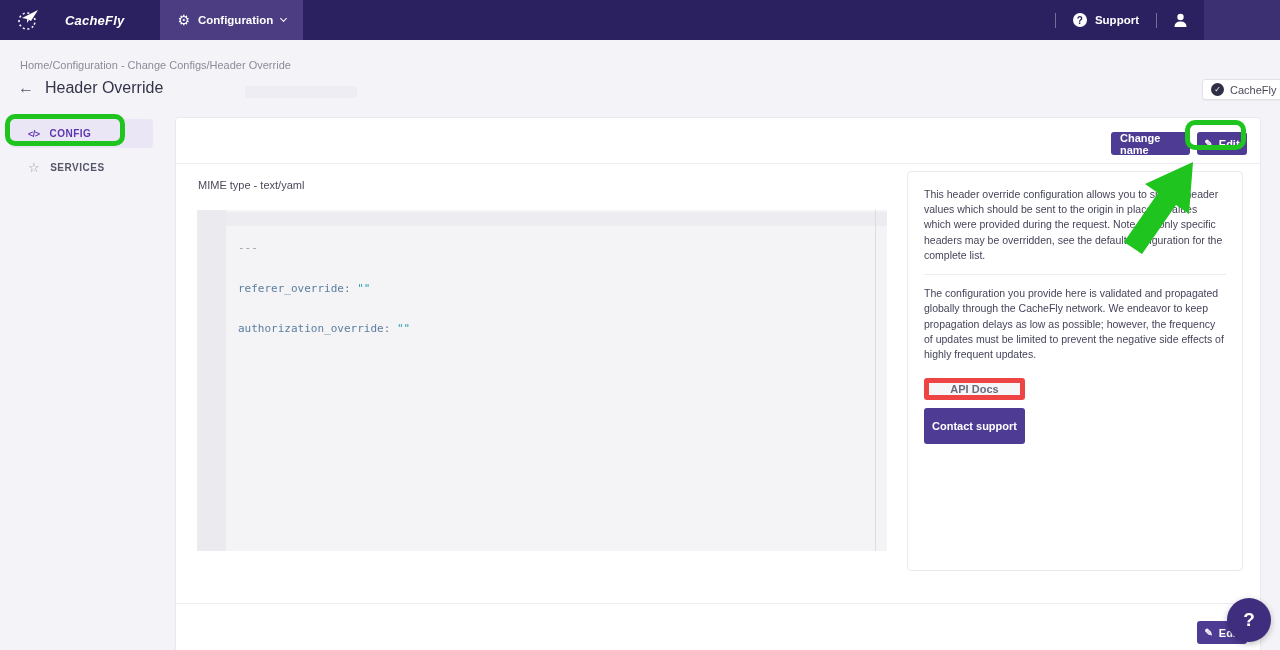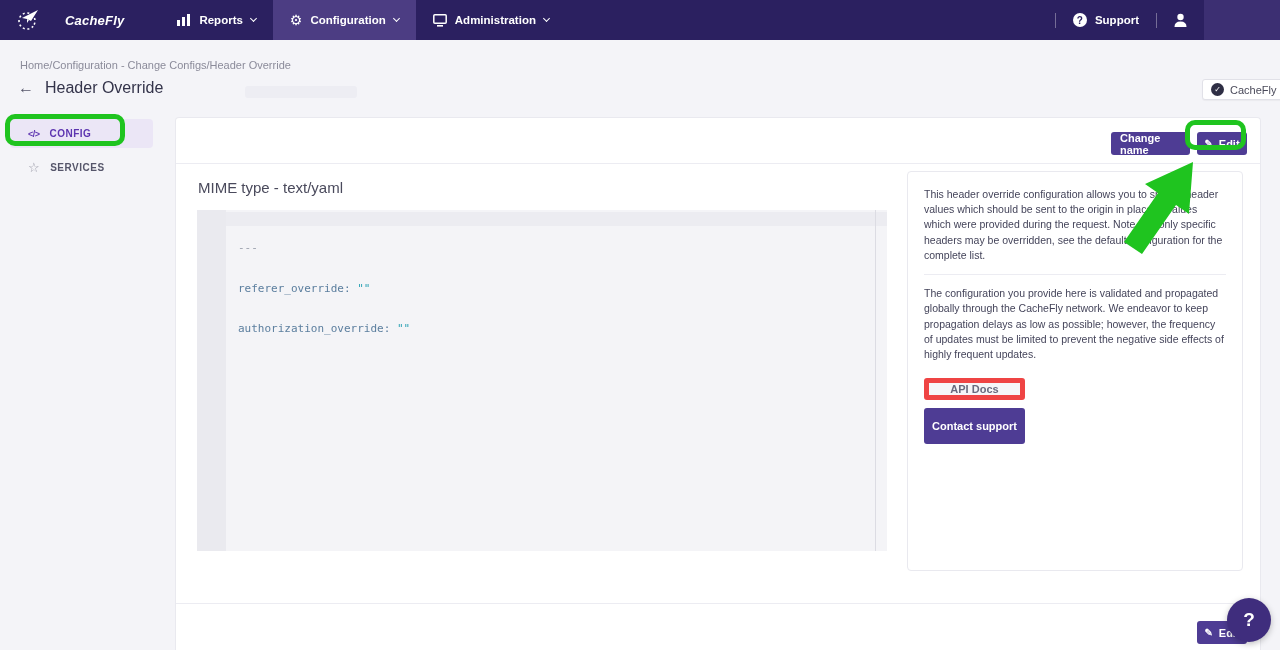--- a/index.html
+++ b/index.html
@@ -41,21 +41,21 @@
   .side-services { left:28px; top:121px; }
   .star-glyph { font-size:13px; color:#9a9aa8; font-weight:normal; line-height:1; }
 
   
   .card { position:absolute; left:175px; top:77px; width:1086px; height:533px; background:#fff; border:1px solid #e9e9ef; border-bottom:none; border-radius:4px 4px 0 0; }
   .card-divider { position:absolute; left:0; right:0; top:45px; height:1px; background:#ececf2; }
   .btn { display:flex; align-items:center; justify-content:center; gap:6px; background:#4e3c94; color:#fff; font-weight:bold; font-size:11px; border-radius:3px; cursor:pointer; }
   .pencil-glyph { font-size:10px; line-height:1; }
   .btn-change { position:absolute; left:935px; top:14px; width:79px; height:23px;padding-left:9px; }
   .btn-edit-top { position:absolute; left:1021px; top:14px; width:50px; height:23px; }
-  .mime-label { position:absolute; left:22px; top:61px; font-size:15px; color:#4a4a5c; }
+  .mime-label { position:absolute; left:22px; top:61px; font-size:11px; color:#4a4a5c; }
 
   .editor { position:absolute; left:21px; top:92px; width:690px; height:341px; background:#f4f4f7; font-family:"DejaVu Sans Mono", monospace; font-size:11px; cursor:text; }
   .gutter { position:absolute; left:0; top:0; bottom:0; width:29px; background:#eaeaef; }
   .active-line { position:absolute; left:29px; right:0; top:2px; height:14px; background:#ececf1; }
   .scroll-line { position:absolute; right:11px; top:0; bottom:0; width:1px; background:#dcdce3; }
   .code-lines { position:absolute; left:41px; top:4px; line-height:13.5px; white-space:pre; }
   .tok-comment { color:#9ba0ad; }
   .tok-key { color:#5b7e9e;text-align:right; }
   .tok-val { color:#2fa3b5; }
 
@@ -84,40 +84,23 @@
   <header class="navbar">
     <div class="brand">
       <svg width="24" height="24" viewBox="0 0 24 24">
         <circle cx="11" cy="13" r="8" fill="none" stroke="#fff" stroke-width="1.6" stroke-dasharray="2 2.6" transform="rotate(40 11 13)"></circle>
         <polygon points="6,10 22,2 15,13 11,11" fill="#fff"></polygon>
         <polygon points="11,11 13,12 11,15" fill="#fff"></polygon>
       </svg>
       <span class="brand-name">CacheFly</span>
     </div>
     <nav class="nav-main">
-      <div class="nav-item">
-        <svg width="14" height="12" viewBox="0 0 14 12">
-          <rect x="0" y="6" width="3" height="6" fill="#fff"></rect>
-          <rect x="5" y="3" width="3" height="9" fill="#fff"></rect>
-          <rect x="10" y="0" width="3" height="12" fill="#fff"></rect>
-        </svg>
-        <span>Reports</span>
-        <i class="chev"></i>
-      </div>
       <div class="nav-item active">
         <span class="gear-glyph">⚙</span>
         <span>Configuration</span>
-        <i class="chev"></i>
-      </div>
-      <div class="nav-item">
-        <svg width="14" height="13" viewBox="0 0 14 13">
-          <rect x="0.8" y="0.8" width="12.4" height="8.4" rx="1" fill="none" stroke="#fff" stroke-width="1.5"></rect>
-          <rect x="4" y="11" width="6" height="1.6" fill="#fff"></rect>
-        </svg>
-        <span>Administration</span>
         <i class="chev"></i>
       </div>
     </nav>
     <div class="nav-right">
       <div class="nav-divider"></div>
       <div class="nav-item">
         <span class="qcircle">?</span>
         <span>Support</span>
       </div>
       <div class="nav-divider"></div>

